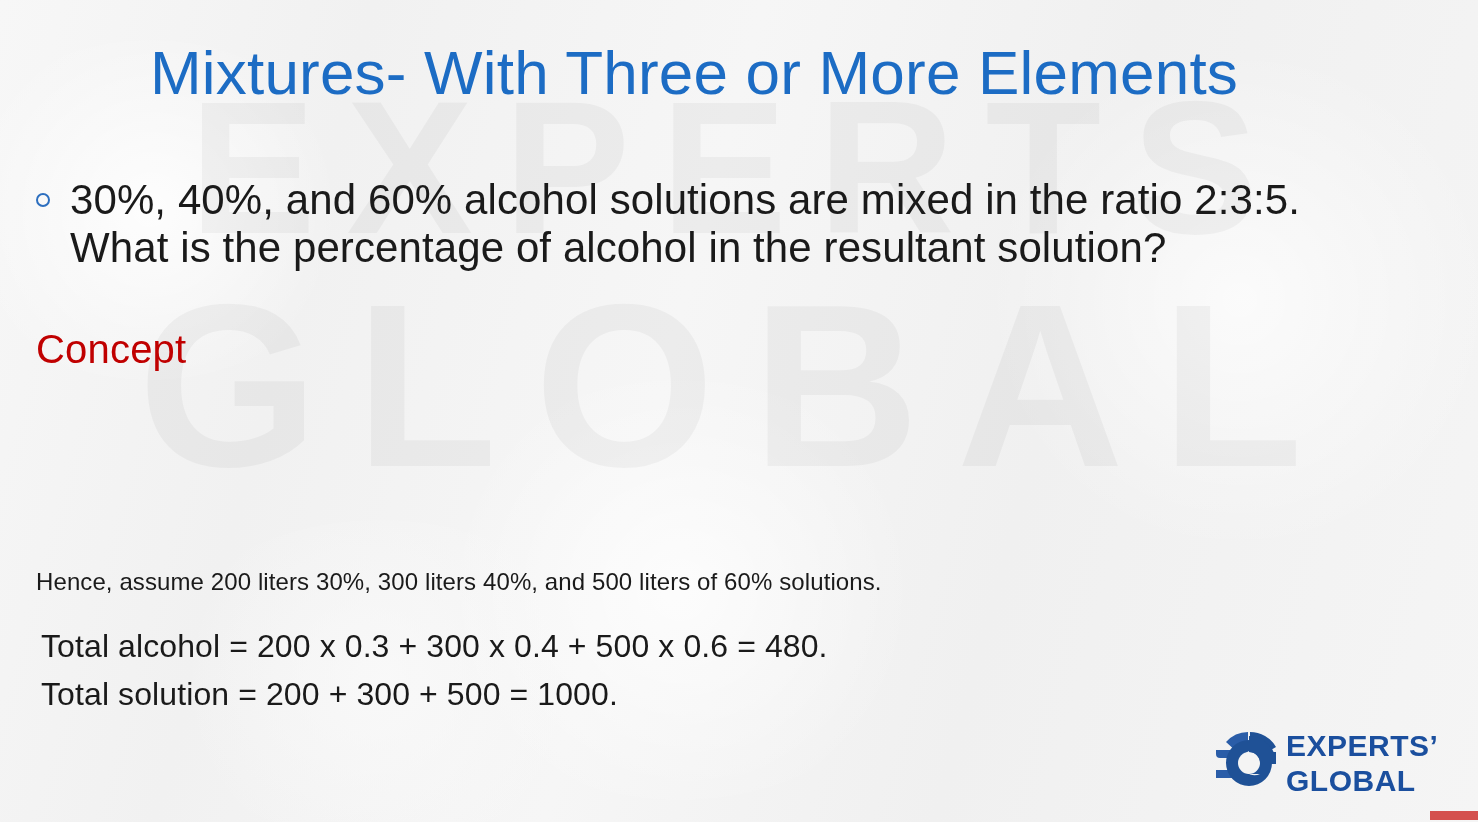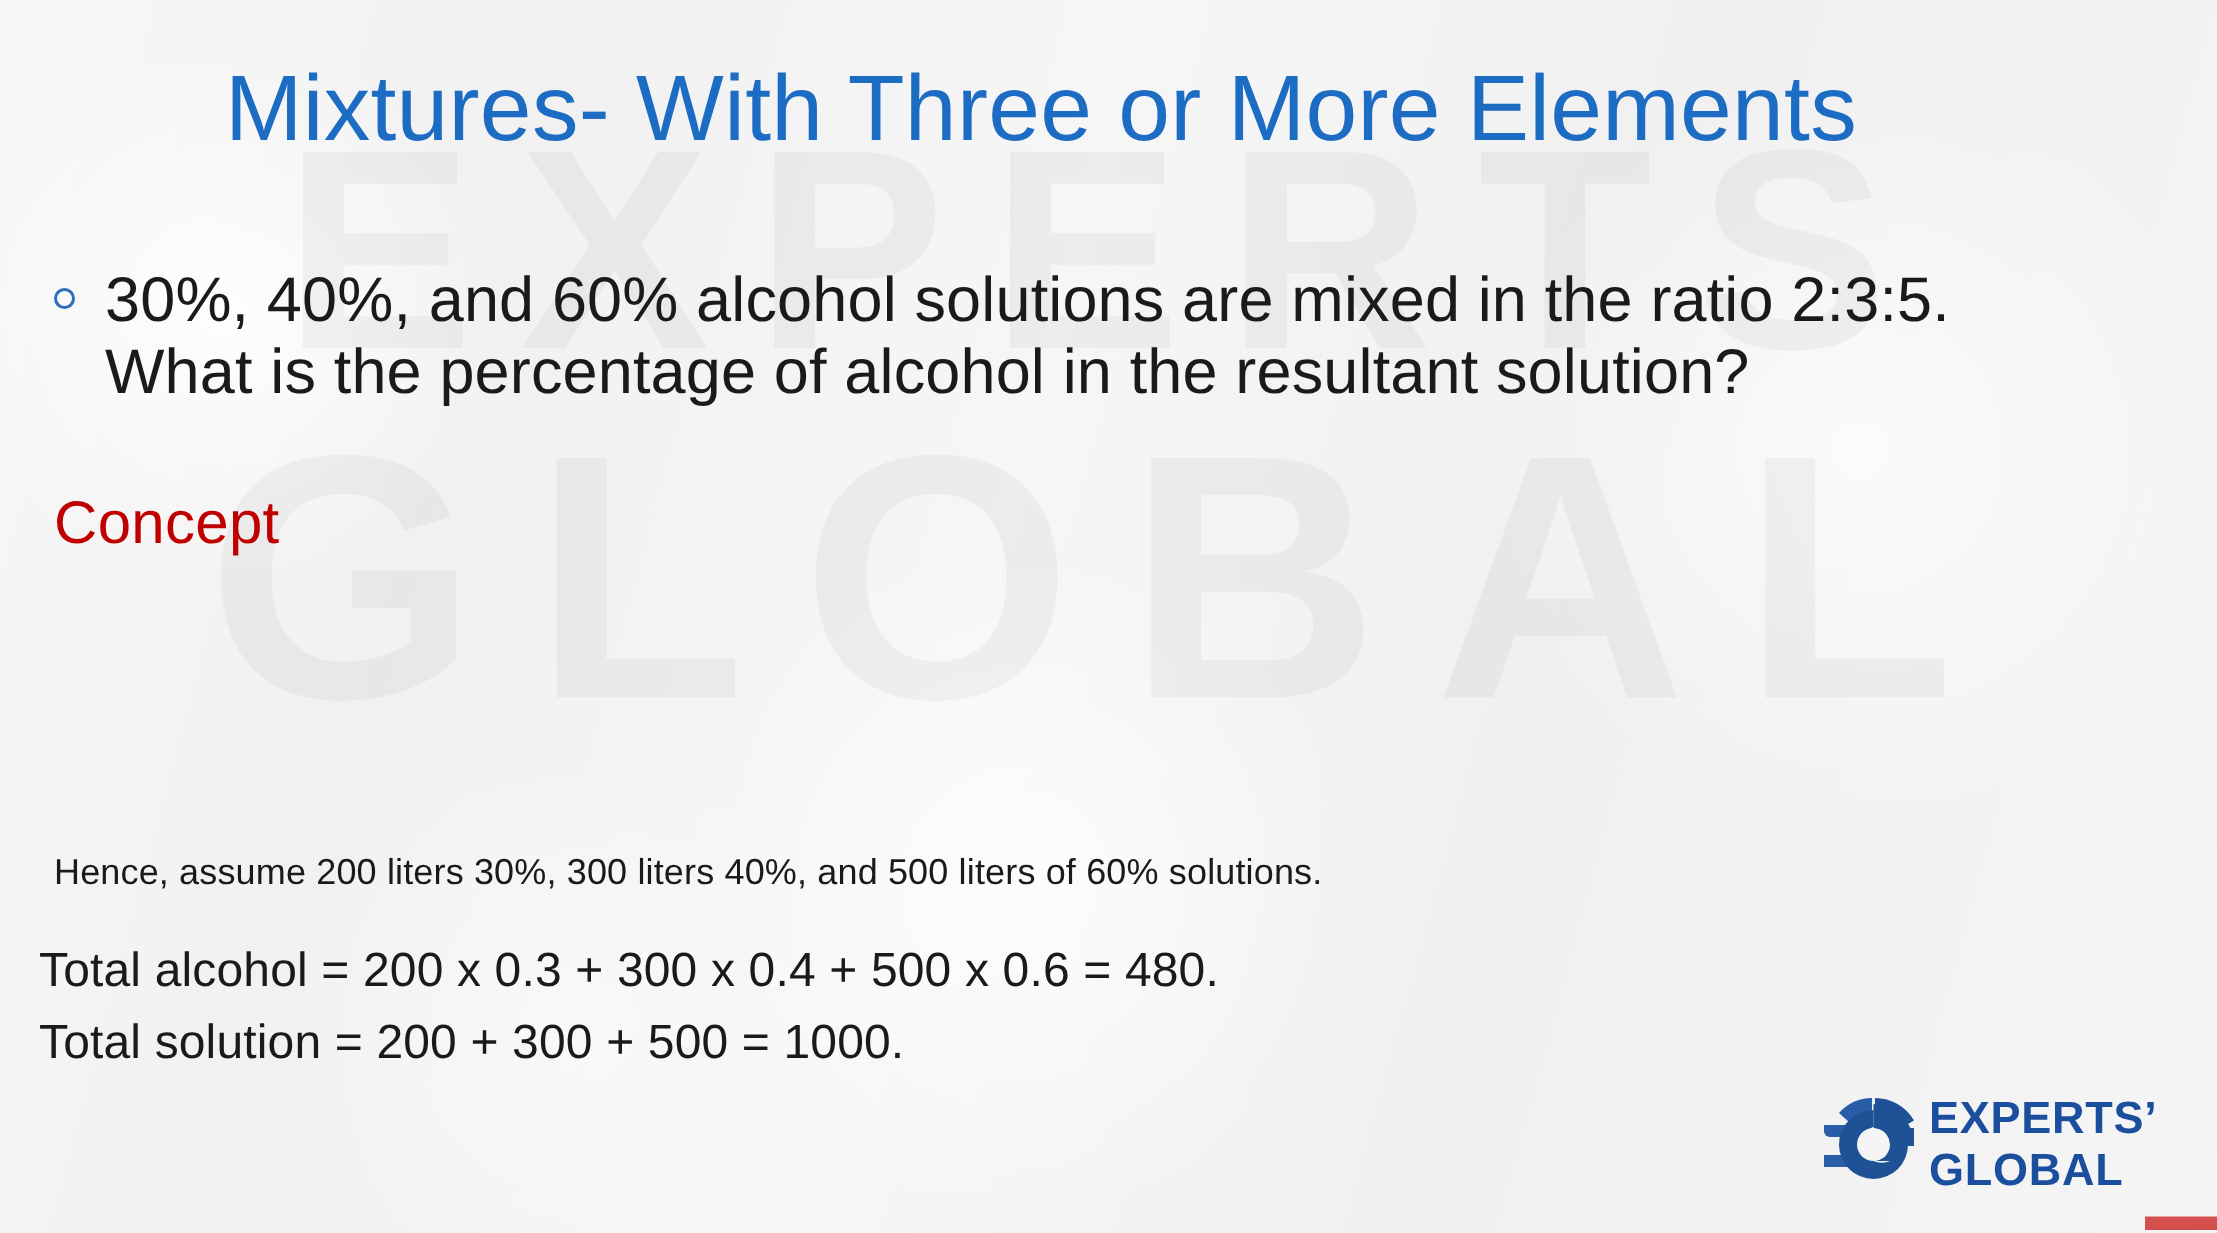--- a/index.html
+++ b/index.html
@@ -149,21 +149,21 @@
     font-size: 24px;
     line-height: 46px;
     color: #1a1a1a;
     letter-spacing: 0.1px;
     white-space: nowrap;
     margin-top: 33px;
   }
 
   .calc-block {
     position: absolute;
-    left: 26px;
+    left: 41px;
     top: 622px;
     width: 1100px;
   }
   .calc-line {
     font-size: 32px;
     line-height: 48px;
     color: #1a1a1a;
     letter-spacing: 0.1px;
     white-space: nowrap;
   }

